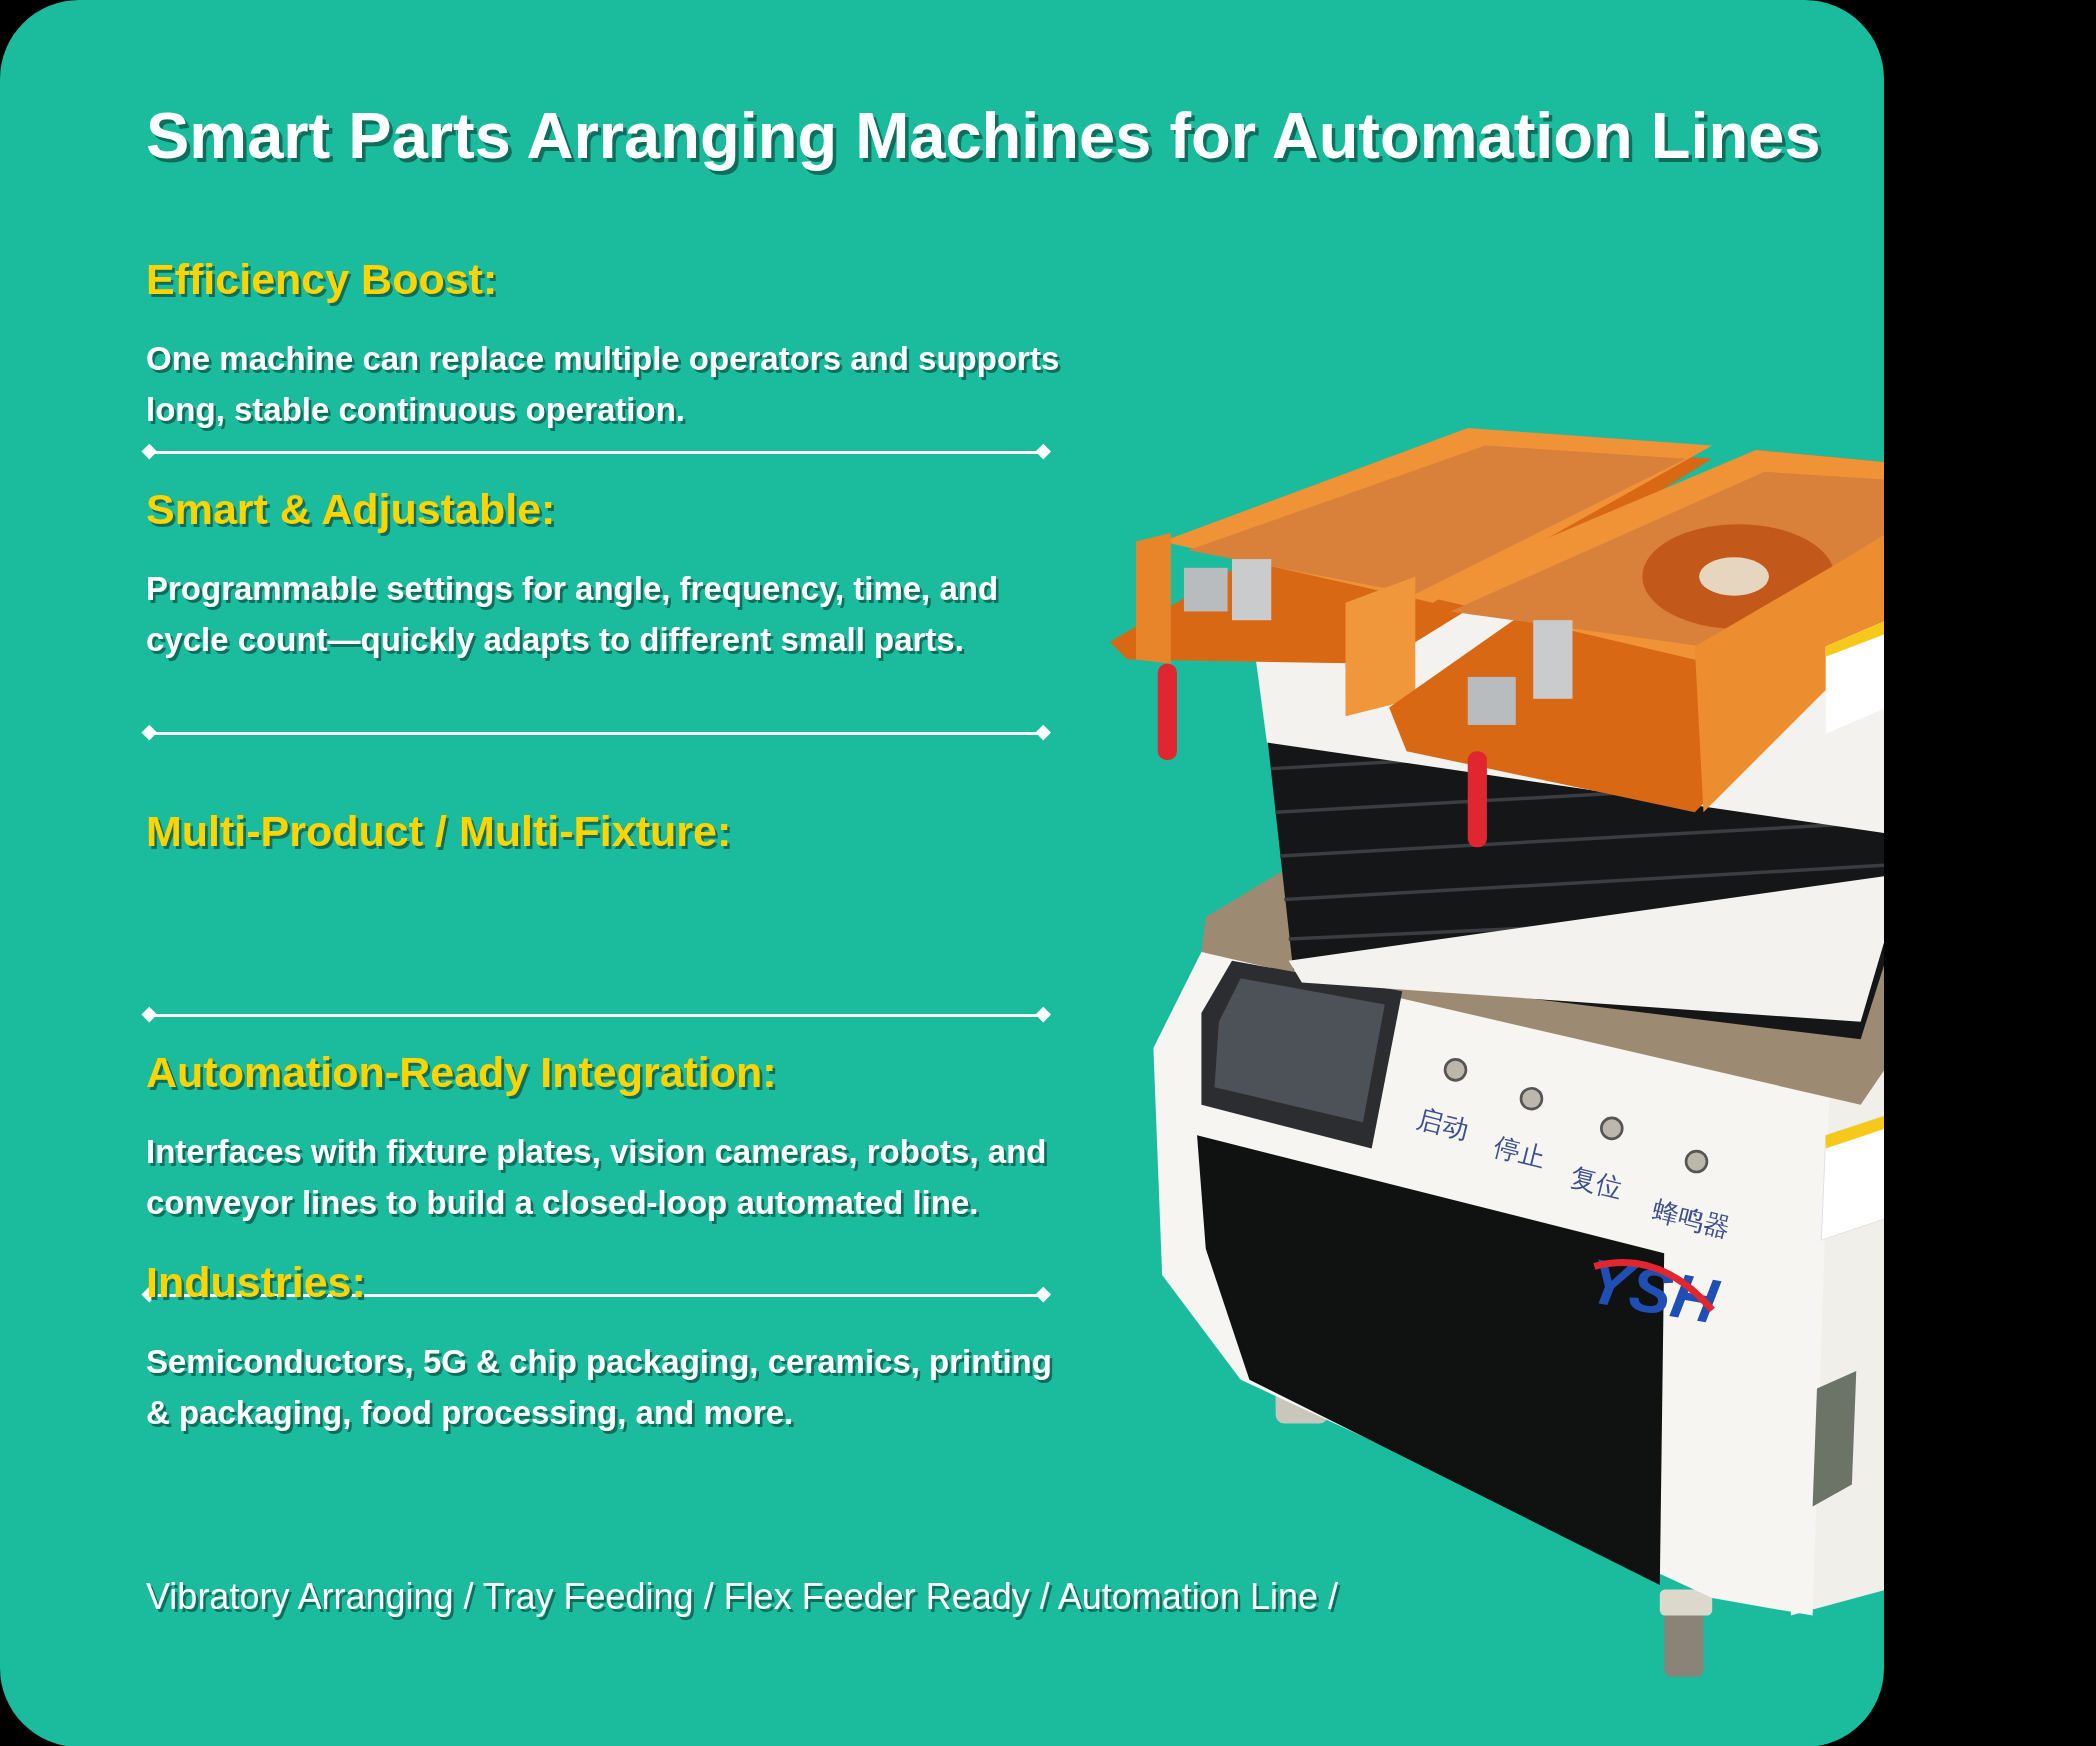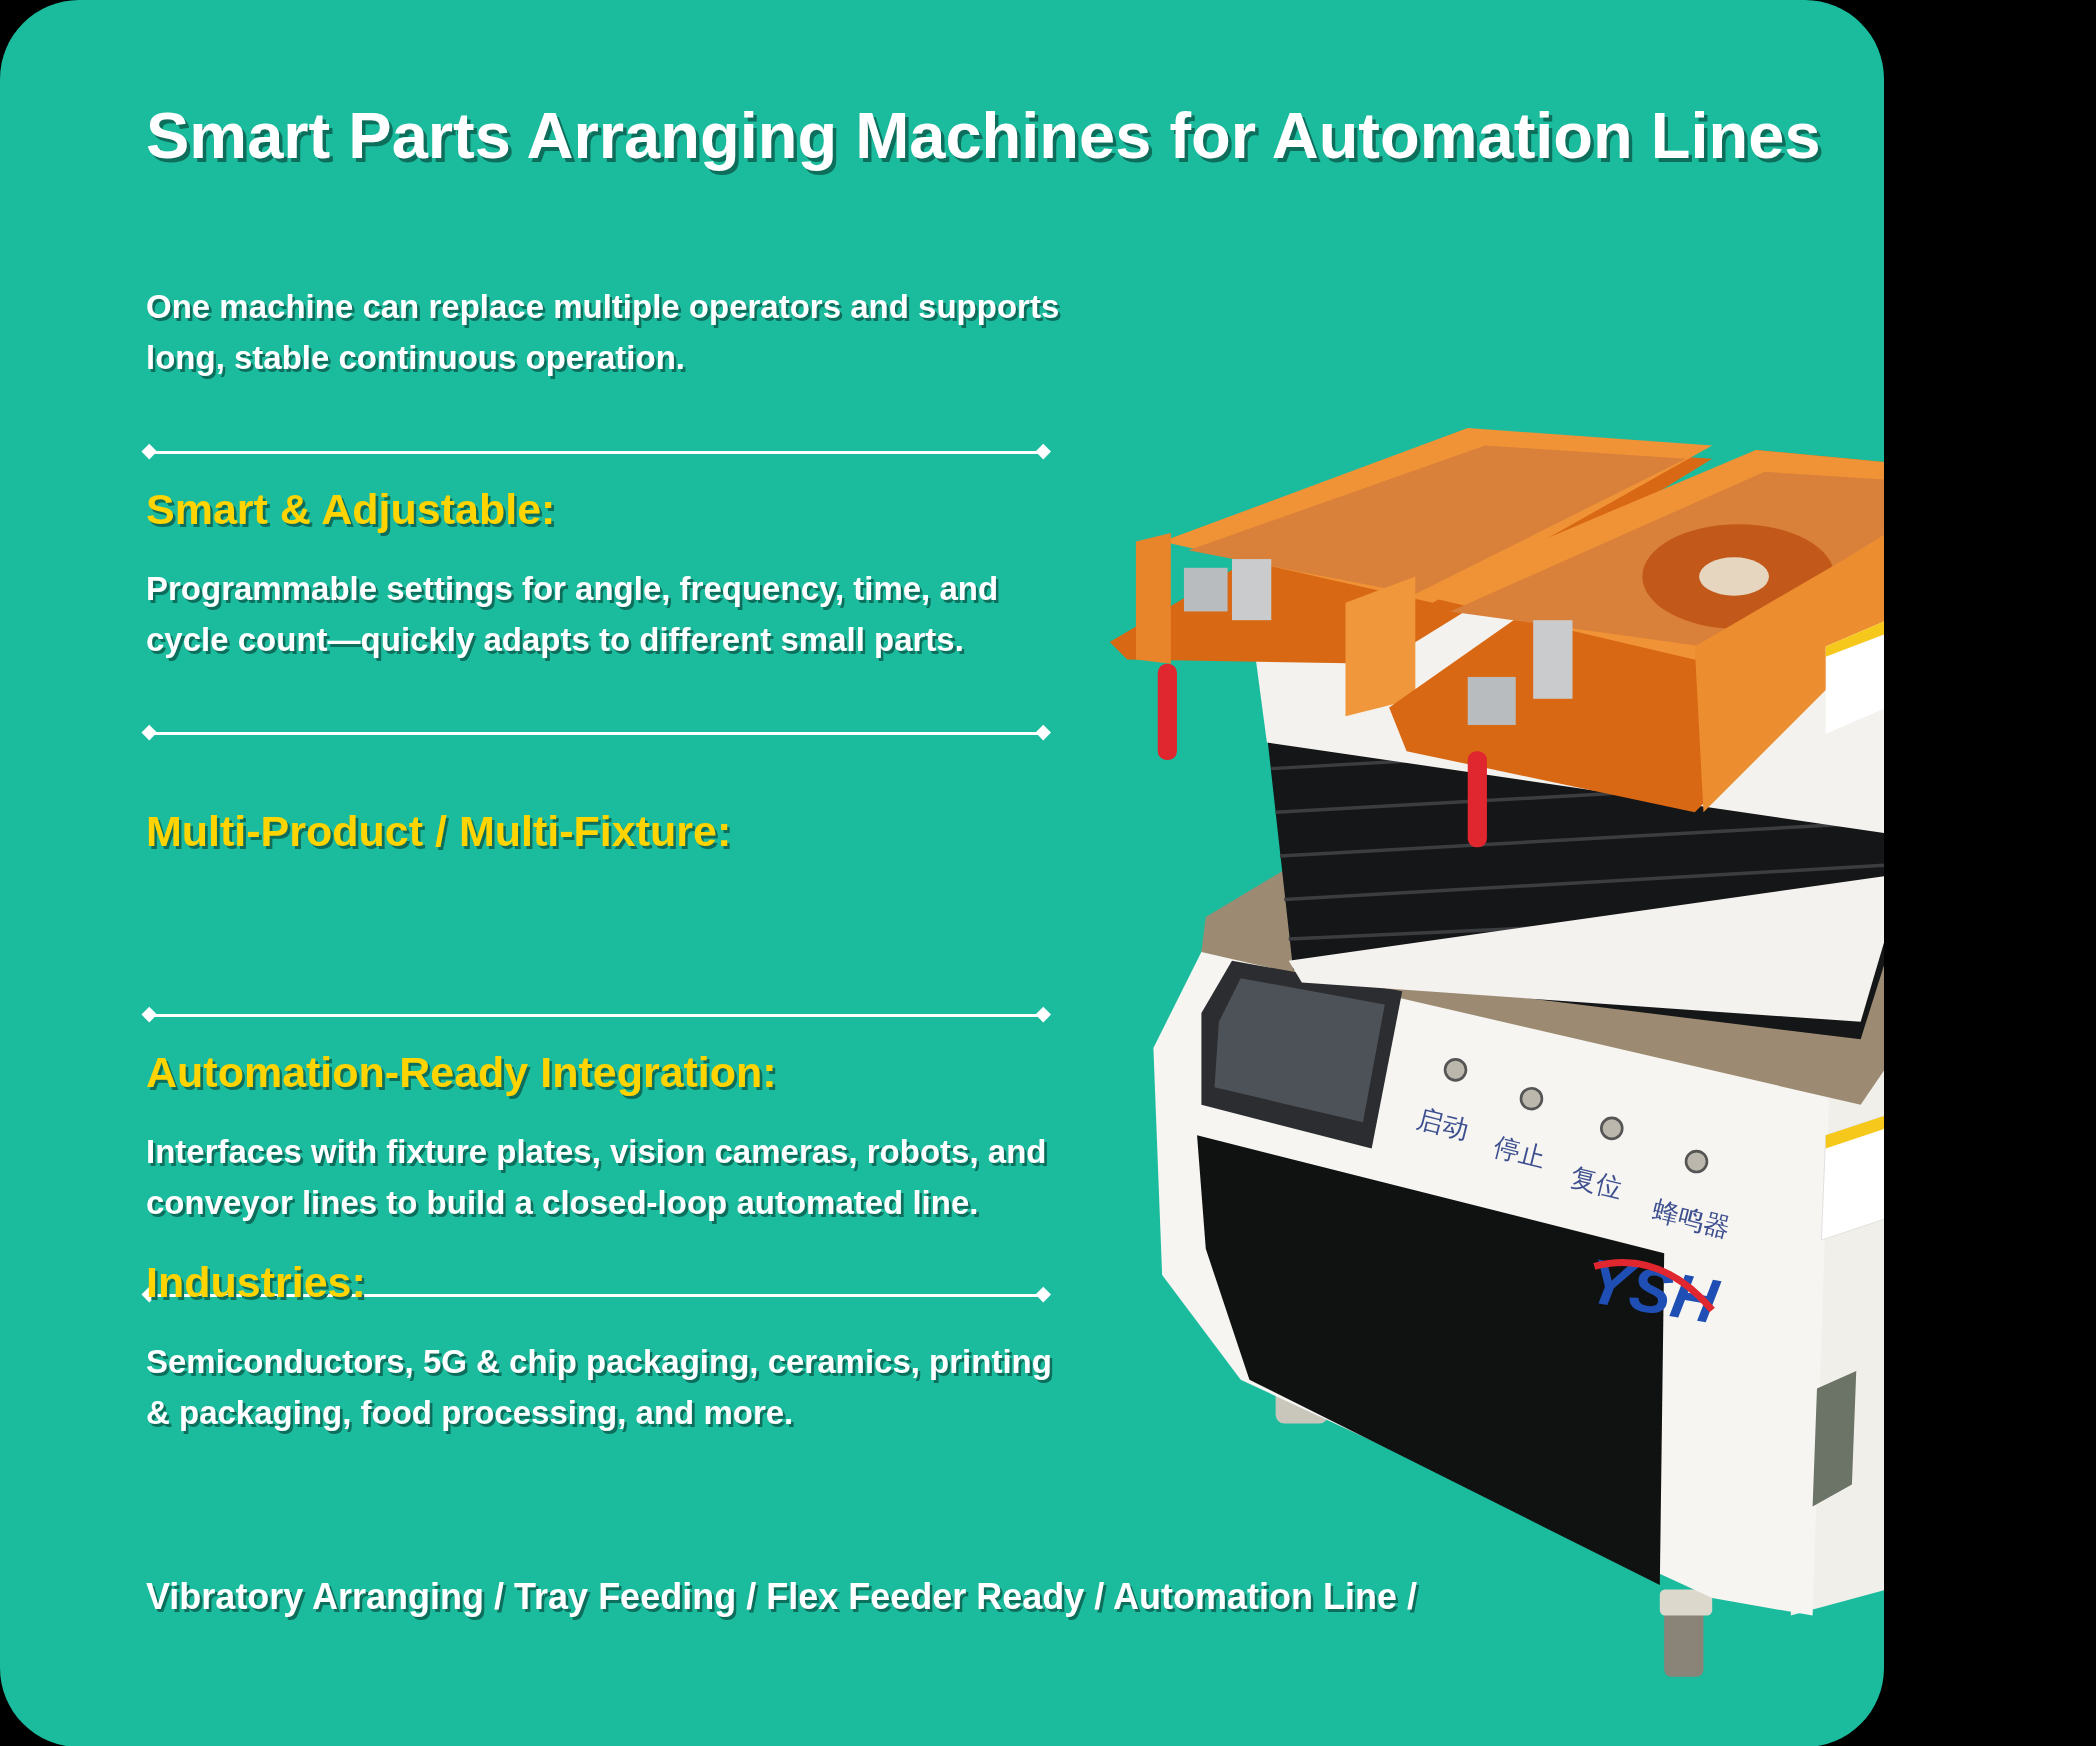--- a/index.html
+++ b/index.html
@@ -6,35 +6,36 @@
   body { width:2096px; height:1747px; position:relative; overflow:hidden; font-family:"Liberation Sans", sans-serif; }
   .card { position:absolute; left:0; top:0; width:1884px; height:1747px; background:#1bbb9e; border-radius:79px; overflow:hidden; }
   .title { position:absolute; left:146px; top:98px; font-size:65px; font-weight:bold; color:#fff; text-shadow:3.5px 3.5px 0 #0e6e5c; white-space:nowrap; letter-spacing:0px; }
   .section { position:absolute; left:146px; width:926px; }
   .heading { font-size:43px; font-weight:bold; color:#ffd400; text-shadow:2.6px 2.6px 0 #0e6e5c; margin:0; line-height:52px; white-space:nowrap; }
   .body { font-size:33px; font-weight:bold; color:#fff; text-shadow:2.6px 2.6px 0 #0e6e5c; line-height:51px; margin-top:28px; }
   .sep { position:absolute; left:146px; width:901px; height:5.2px; }
   .sep .line { position:absolute; left:7px; right:7px; top:0.9px; height:3.5px; background:#fff; }
   .sep .d { position:absolute; top:-4.4px; width:10.5px; height:10.5px; background:#fff; transform:rotate(45deg); }
   .sep .d.l { left:-1.7px; } .sep .d.r { right:-1.7px; }
-  .tagline { position:absolute; left:146px; top:1570px; font-size:36px; font-weight:bold; color:#fff; text-shadow:2.6px 2.6px 0 #0e6e5c; line-height:54px; white-space:nowrap; }
+  .tagline { position:absolute; left:146px; top:1570px; font-size:36px; font-weight:normal; color:#fff; text-shadow:2.6px 2.6px 0 #0e6e5c; line-height:54px; white-space:nowrap; }
   .machine { position:absolute; left:1101px; top:419px; width:943px; height:1293px; }
   .zoom-btn { position:absolute; left:1956px; top:1338px; width:96px; height:96px; border-radius:50%; border:4.4px solid #fff; box-sizing:border-box; display:flex; align-items:center; justify-content:center; cursor:pointer; }
   .zoom-btn .inner { width:70px; height:70px; border-radius:50%; border:7.9px solid #555; box-sizing:border-box; position:relative; }
   .zoom-btn .inner::before, .zoom-btn .inner::after { content:""; position:absolute; background:#fff; }
   .zoom-btn .inner::before { left:7.9px; right:7.9px; top:25px; height:2.6px; }
   .zoom-btn .inner::after { top:7.9px; bottom:7.9px; left:25px; width:2.6px; }
 </style>
 </head>
 <body>
 
 <div class="card">
   <div class="title">Smart Parts Arranging Machines for Automation Lines</div>
 
   <div class="section" style="top:253px;">
+    <h2 class="heading">Efficiency Boost:</h2>
     <div class="body">One machine can replace multiple operators and supports long, stable continuous operation.</div>
   </div>
   <div class="sep" style="top:450px;">
       <div class="d l"></div>
       <div class="line"></div>
       <div class="d r"></div>
     </div>
 
   <div class="section" style="top:483px;">
     <h2 class="heading">Smart &amp; Adjustable:</h2>

